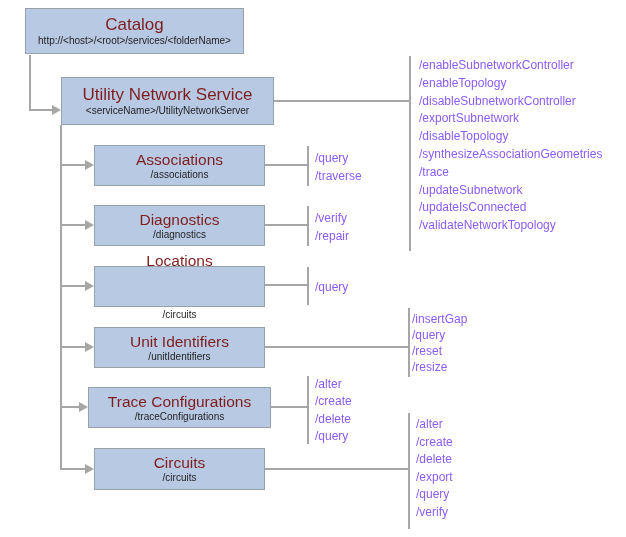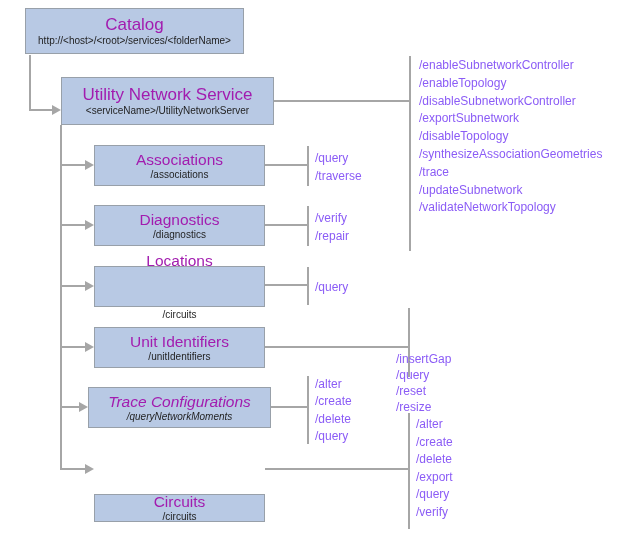--- a/index.html
+++ b/index.html
@@ -17,40 +17,40 @@
     background: #b8c9e4;
     border: 1.5px solid #98a0a9;
     box-sizing: border-box;
     display: flex;
     flex-direction: column;
     align-items: center;
     justify-content: center;
     text-align: center;
   }
   .node-title {
-    color: #a21caf;
+    color: #7f1d1d;
     font-size: 15.5px;
     line-height: 18px;
     white-space: nowrap;
   }
   .node-subtitle {
     color: #1f1f1f;
     font-size: 10px;
     line-height: 12px;
     white-space: nowrap;
   }
   .node-lg .node-title { font-size: 17px; line-height: 20px; }
   #n-catalog { left: 25px; top: 8px;  width: 219px; height: 46px; }
   #n-uns     { left: 61px; top: 77px; width: 213px; height: 48px; }
   #n-assoc   { left: 94px; top: 145px; width: 171px; height: 41px; align-items: center; }
   #n-diag    { left: 94px; top: 205px; width: 171px; height: 41px; }
   #n-loc     { left: 94px; top: 266px; width: 171px; height: 41px; gap: 39px; }
   #n-unitid  { left: 94px; top: 327px; width: 171px; height: 41px; }
-  #n-trace   { left: 88px; top: 387px; width: 183px; height: 41px; font-style: italic; }
-  #n-circ    { left: 94px; top: 448px; width: 171px; height: 28px; margin-top: 46px; }
+  #n-trace   { left: 88px; top: 387px; width: 183px; height: 41px; }
+  #n-circ    { left: 94px; top: 448px; width: 171px; height: 42px; }
 
   
   .hline { position: absolute; height: 2px; background: #a6a6a6; }
   .vline { position: absolute; width: 2px;  background: #a6a6a6; }
   .arrow {
     position: absolute; width: 0; height: 0;
     border-top: 5px solid transparent;
     border-bottom: 5px solid transparent;
     border-left: 9px solid #a6a6a6;
   }
@@ -89,21 +89,21 @@
     position: absolute;
     color: #8b5cf6;
     font-size: 12px;
     white-space: nowrap;
   }
   .ops .op { height: auto; }
   #ops-uns    { left: 419px; top: 57px;  line-height: 17.8px; }
   #ops-assoc  { left: 315px; top: 149px; line-height: 18px; }
   #ops-diag   { left: 315px; top: 209px; line-height: 18px; }
   #ops-loc    { left: 315px; top: 278px; line-height: 18px; }
-  #ops-unitid { left: 396px; top: 311px; line-height: 16px; margin-top: 40px; }
+  #ops-unitid { left: 412px; top: 311px; line-height: 16px; }
   #ops-trace  { left: 315px; top: 376px; line-height: 17.4px; }
   #ops-circ   { left: 416px; top: 416px; line-height: 17.6px; }
 </style>
 </head>
 <body>
 
 <div class="canvas">
 
   <div class="vline" id="v-catalog"></div>
   <div class="hline" id="h-catalog"></div>
@@ -164,37 +164,38 @@
     <div class="node-subtitle">/circuits</div>
   </div>
 
   <div class="node" id="n-unitid">
     <div class="node-title">Unit Identifiers</div>
     <div class="node-subtitle">/unitIdentifiers</div>
   </div>
 
   <div class="node" id="n-trace">
     <div class="node-title">Trace Configurations</div>
-    <div class="node-subtitle">/queryNetworkMoments</div>
+    <div class="node-subtitle">/traceConfigurations</div>
   </div>
 
   <div class="node" id="n-circ">
     <div class="node-title">Circuits</div>
     <div class="node-subtitle">/circuits</div>
   </div>
 
   <div class="ops" id="ops-uns">
       <div class="op">/enableSubnetworkController</div>
       <div class="op">/enableTopology</div>
       <div class="op">/disableSubnetworkController</div>
       <div class="op">/exportSubnetwork</div>
       <div class="op">/disableTopology</div>
       <div class="op">/synthesizeAssociationGeometries</div>
       <div class="op">/trace</div>
       <div class="op">/updateSubnetwork</div>
+      <div class="op">/updateIsConnected</div>
       <div class="op">/validateNetworkTopology</div>
     </div>
   <div class="ops" id="ops-assoc">
       <div class="op">/query</div>
       <div class="op">/traverse</div>
     </div>
   <div class="ops" id="ops-diag">
       <div class="op">/verify</div>
       <div class="op">/repair</div>
     </div>

